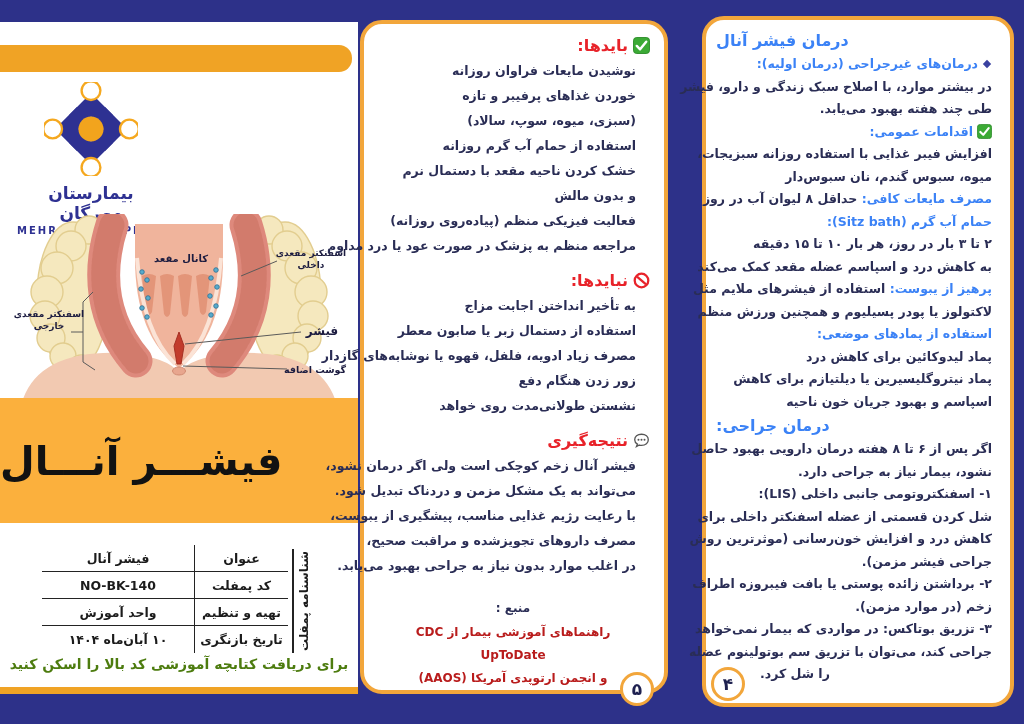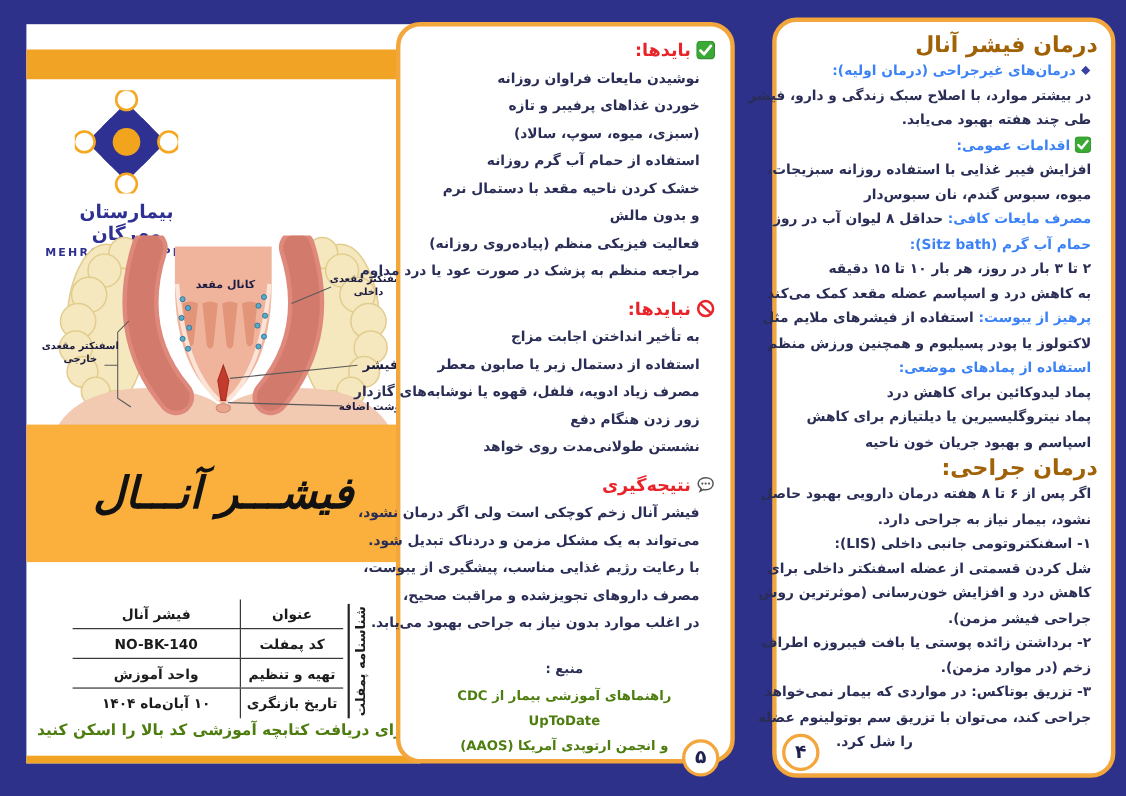--- a/index.html
+++ b/index.html
@@ -4,29 +4,29 @@
 <style>
   * { box-sizing: border-box; margin: 0; padding: 0; }
   html,body { width:1024px; height:724px; }
   body {
     position: relative;
     background: #2D3189;
     font-family: "DejaVu Sans", sans-serif;
     overflow: hidden;
   }
   
-  .left-section { position:absolute; left:0; top:22px; width:358px; height:672px; background:#ffffff;margin-left:24px; }
+  .left-section { position:absolute; left:0; top:22px; width:358px; height:672px; background:#ffffff; }
   .left-band { position:absolute; top:23px; left:0; width:352px; height:27px; background:#F0A325; border-radius:0 13px 13px 0; }
   .logo-block { position:absolute; top:60px; left:16px; width:150px; text-align:center; }
   .logo-mark { width:94px; height:94px; display:inline-block; }
   .logo-fa { color:#2E3192; font-size:17px; font-weight:bold; direction:rtl; margin-top:3px; }
   .logo-en { color:#2E3192; font-size:10px; font-weight:bold; letter-spacing:2px; margin-top:2px; }
   .anatomy-svg { position:absolute; top:192px; left:9px; width:340px; height:185px; }
   .anatomy-svg text { font-family:"DejaVu Sans",sans-serif; font-weight:bold; fill:#1C1C40; }
-  .title-band { position:absolute; top:364px; left:0; width:358px; height:125px; background:#FBB03D; display:flex; align-items:center; justify-content:center;font-style:italic; }
+  .title-band { position:absolute; top:376px; left:0; width:358px; height:125px; background:#FBB03D; display:flex; align-items:center; justify-content:flex-start; }
   .title-band .t { font-size:40px; font-weight:bold; color:#121212; direction:rtl; }
   .id-table { position:absolute; top:523px; left:42px; width:246px; direction:rtl; }
   .id-row { display:flex; direction:rtl; height:27px; align-items:center; border-bottom:1.5px solid #232323; }
   .id-row:last-child { border-bottom:none; }
   .id-h { width:94px; border-left:1.5px solid #232323; text-align:center; font-size:12.5px; font-weight:bold; color:#1b1b1b; height:100%; display:flex; align-items:center; justify-content:center; }
   .id-v { flex:1; text-align:center; font-size:12.5px; font-weight:bold; color:#1b1b1b; }
   .id-side-rule { position:absolute; top:527px; left:292px; width:1.5px; height:104px; background:#232323; }
   .id-side-label { position:absolute; top:527px; left:294px; width:20px; height:104px; display:flex; align-items:center; justify-content:center; }
   .id-side-label span { transform:rotate(-90deg); white-space:nowrap; font-size:12px; font-weight:bold; color:#1b1b1b; direction:rtl; }
   .scan-note { position:absolute; top:634px; left:0; width:358px; text-align:center; font-size:14px; font-weight:bold; color:#4d7c0f; direction:rtl; }
@@ -37,24 +37,24 @@
   #panel-middle { left:360px; top:20px; width:308px; height:674px; }
   #panel-right  { left:702px; top:16px; width:312px; height:691px; }
   .panel-content { position:relative; width:100%; height:100%; direction:rtl; padding:8px 12px 0 10px; }
 
   
   .m-sec { margin-bottom:9px; }
   .m-header { display:flex; align-items:center; gap:5px; color:#E8232A; font-weight:bold; font-size:16px; height:26px; padding-right:2px; }
   .m-line { font-size:12.5px; font-weight:bold; color:#2A2D55; line-height:25px; text-align:right; padding-right:16px; white-space:nowrap; }
   .m-src { margin-top:18px; }
   .m-src-header { text-align:center; color:#2A2D55; font-weight:bold; font-size:12px; line-height:25px; }
-  .m-line-center { text-align:center; font-size:12px; font-weight:bold; color:#4d7c0f; line-height:23px; }
+  .m-line-center { text-align:center; font-size:12px; font-weight:bold; color:#b91c1c; line-height:23px; }
 
   
-  .r-header { text-align:right; color:#a16207; font-size:20px; font-weight:bold; line-height:25px; white-space:nowrap; }
+  .r-header { text-align:left; color:#3b82f6; font-size:16px; font-weight:bold; line-height:25px; white-space:nowrap; }
   .r-line { font-size:12.5px; font-weight:bold; color:#2A2D55; line-height:22.5px; text-align:right; padding:0 6px; white-space:nowrap; }
   .r-line .blue, .r-line.sub .blue { color:#3b82f6; }
   .r-line.sub { display:flex; align-items:center; gap:4px; }
   .r-line.last { text-align:left; padding-left:44px; }
 
   .ic { display:inline-flex; width:17px; height:17px; flex:0 0 auto; }
   .ic.small { width:15px; height:15px; }
   .ic.tiny { width:10px; height:10px; }
   .ic svg { width:100%; height:100%; }
 

